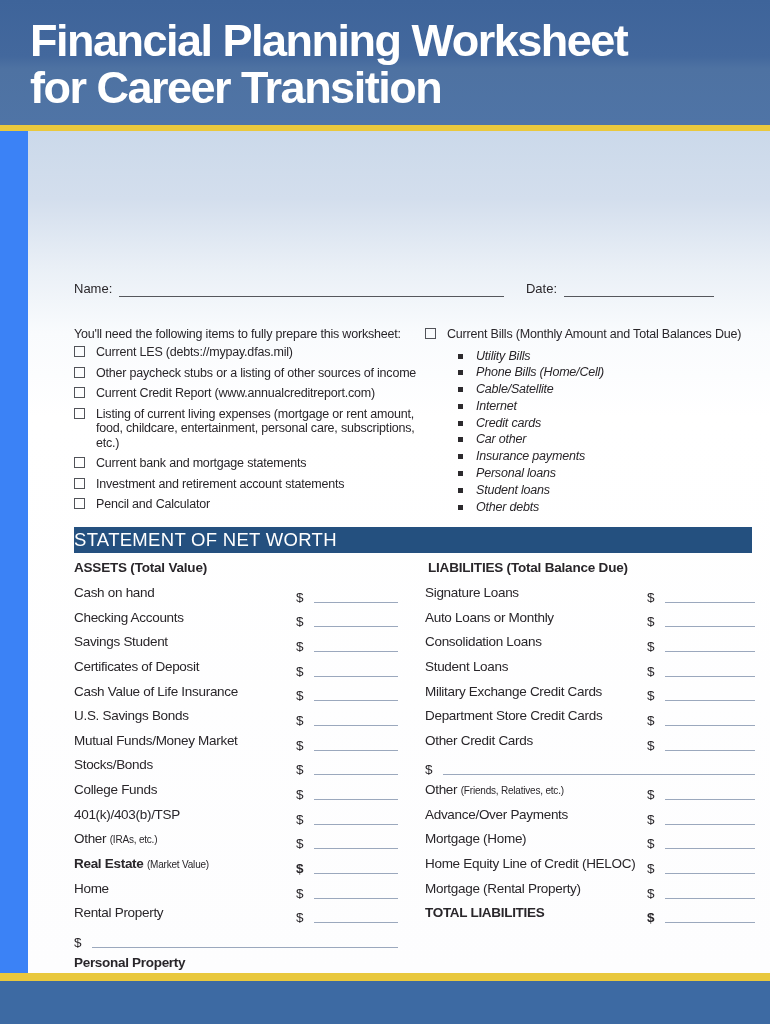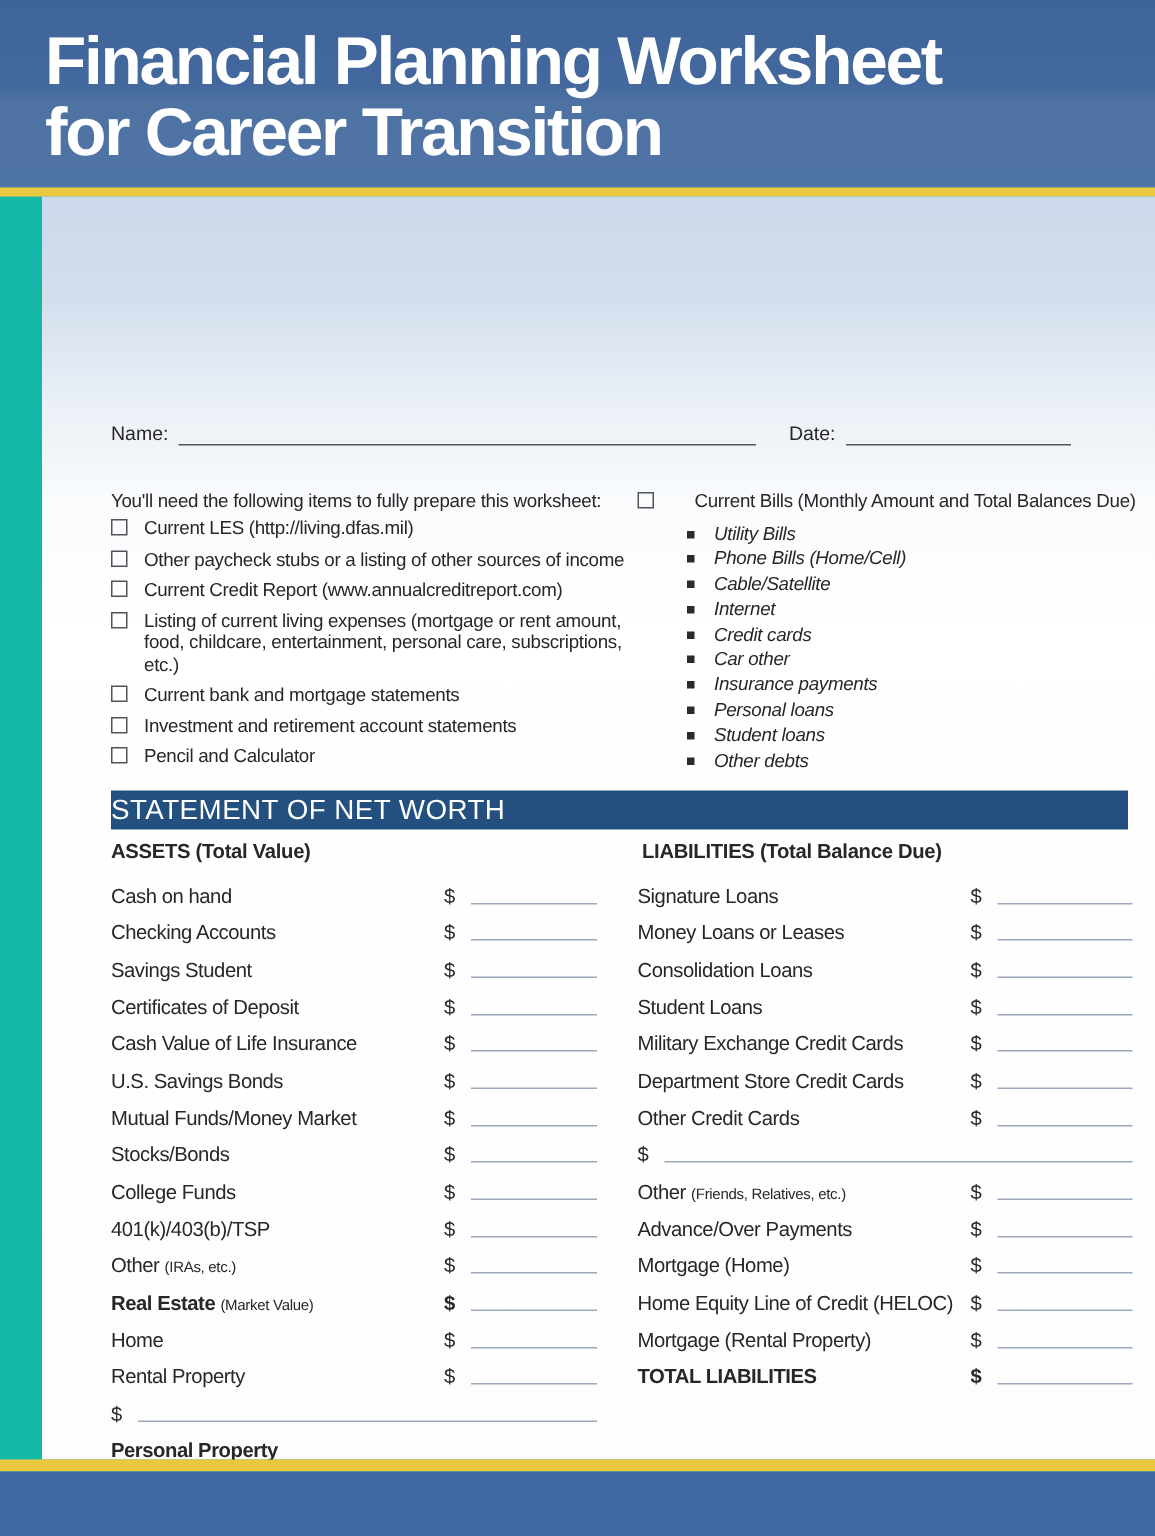--- a/index.html
+++ b/index.html
@@ -1,18 +1,18 @@
 <!DOCTYPE html>
 <html><head>
 <meta charset="utf-8">
 <style>
   html,body{margin:0;padding:0;background:#888;}
   .page{
     position:relative;width:770px;height:1024px;margin:0 auto;
-    background:#14b8a6;overflow:hidden;
+    background:#3b82f6;overflow:hidden;
     font-family:"Liberation Sans", sans-serif;color:#29262a;
   }
   
   .masthead{
     position:absolute;left:0;top:0;width:100%;height:125px;
     background:linear-gradient(180deg,#3e649a 0%,#43689d 45%,#4e72a2 55%,#4f74a6 100%);
   }
   .masthead h1{
     margin:0;padding:17px 0 0 30px;
     font-size:45px;line-height:47px;letter-spacing:-1.5px;
@@ -31,38 +31,38 @@
   .write-line{border-bottom:1.4px solid #55575c;height:12px;}
   .line-name{flex:1;margin-left:7px;}
   .line-date{width:150px;margin-left:7px;}
   .date-label{margin-left:22px;}
   
   .prep-intro{position:absolute;left:46px;top:196px;font-size:12.5px;letter-spacing:-0.2px;}
   .prep-left{position:absolute;left:46px;top:214px;width:358px;}
   .chk-item{display:flex;gap:11px;margin-bottom:6px;font-size:12.5px;line-height:14.5px;letter-spacing:-0.2px;}
   .chk-box{flex:none;width:9px;height:9px;border:1.3px solid #515359;margin-top:1px;background:transparent;}
   .prep-right{position:absolute;left:397px;top:196px;width:345px;}
-  .bills-head{display:flex;gap:27px;font-size:12.5px;line-height:14.5px;letter-spacing:-0.2px;}
+  .bills-head{display:flex;gap:11px;font-size:12.5px;line-height:14.5px;letter-spacing:-0.2px;}
   .bill-list{margin:8px 0 0 33px;}
   .bill-item{display:flex;align-items:center;gap:13px;font-size:12.5px;line-height:13px;margin-bottom:3.8px;letter-spacing:-0.2px;font-style:italic;}
   .sq-bullet{flex:none;width:5px;height:5px;background:#2c2a2d;}
   
   .banner{
     position:absolute;left:46px;top:396px;width:678px;height:26px;
     background:#24507f;color:#ffffff;text-align:left;
     font-size:18.5px;line-height:26px;letter-spacing:0.3px;
   }
   
   .col-head{position:absolute;top:429px;font-size:13.5px;font-weight:bold;letter-spacing:-0.2px;}
   .col-head.assets{left:46px;}
   .col-head.liab{left:400px;}
   .nw-col{position:absolute;top:454px;}
   .nw-col.assets{left:46px;width:324px;}
   .nw-col.liab{left:397px;width:330px;}
-  .nw-row{display:flex;align-items:center;height:24.65px;}
+  .nw-row{display:flex;height:24.65px;}
   .nw-label{flex:none;width:222px;font-size:13.5px;letter-spacing:-0.3px;white-space:nowrap;}
   .nw-note{font-size:10px;font-weight:normal;letter-spacing:-0.2px;}
   .nw-note:empty{display:none;}
   .nw-amount{flex:1;display:flex;align-items:center;}
   .nw-cur{font-size:13.5px;margin-right:10px;}
   .nw-line{flex:1;height:0;border-bottom:1.3px solid #9ba8bd;transform:translateY(5px);}
   .row-bold .nw-label,.row-bold .nw-cur{font-weight:bold;}
   .row-no-amount .nw-amount{visibility:hidden;}
   
   .nw-box{
@@ -93,21 +93,21 @@
       <span class="id-label date-label">Date:</span>
       <span class="write-line line-date"></span>
     </div>
 
     <div class="prep-intro">You'll need the following items to fully prepare this worksheet:</div>
 
     <div class="prep-left">
 
         <div class="chk-item row-bold">
           <span class="chk-box"></span>
-          <span>Current LES (http://living.dfas.mil)</span>
+          <span>Current LES (debts://mypay.dfas.mil)</span>
         </div>
 
         <div class="chk-item row-bold">
           <span class="chk-box"></span>
           <span>Other paycheck stubs or a listing of other sources of income</span>
         </div>
 
         <div class="chk-item row-bold">
           <span class="chk-box"></span>
           <span>Current Credit Report (www.annualcreditreport.com)</span>
@@ -349,21 +349,21 @@
 
         <div class="nw-row">
           <span class="nw-label"><span>Signature Loans</span> </span>
           <span class="nw-amount">
             <span class="nw-cur">$</span>
             <span class="nw-line"></span>
           </span>
         </div>
 
         <div class="nw-row">
-          <span class="nw-label"><span>Money Loans or Leases</span> </span>
+          <span class="nw-label"><span>Auto Loans or Monthly</span> </span>
           <span class="nw-amount">
             <span class="nw-cur">$</span>
             <span class="nw-line"></span>
           </span>
         </div>
 
         <div class="nw-row">
           <span class="nw-label"><span>Consolidation Loans</span> </span>
           <span class="nw-amount">
             <span class="nw-cur">$</span>

